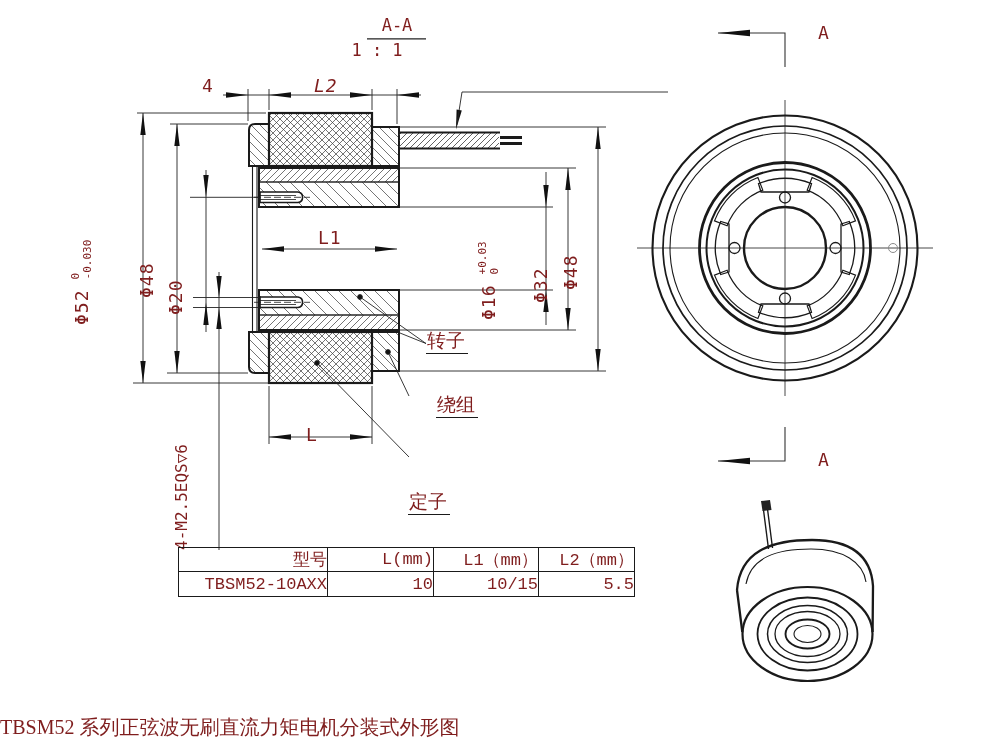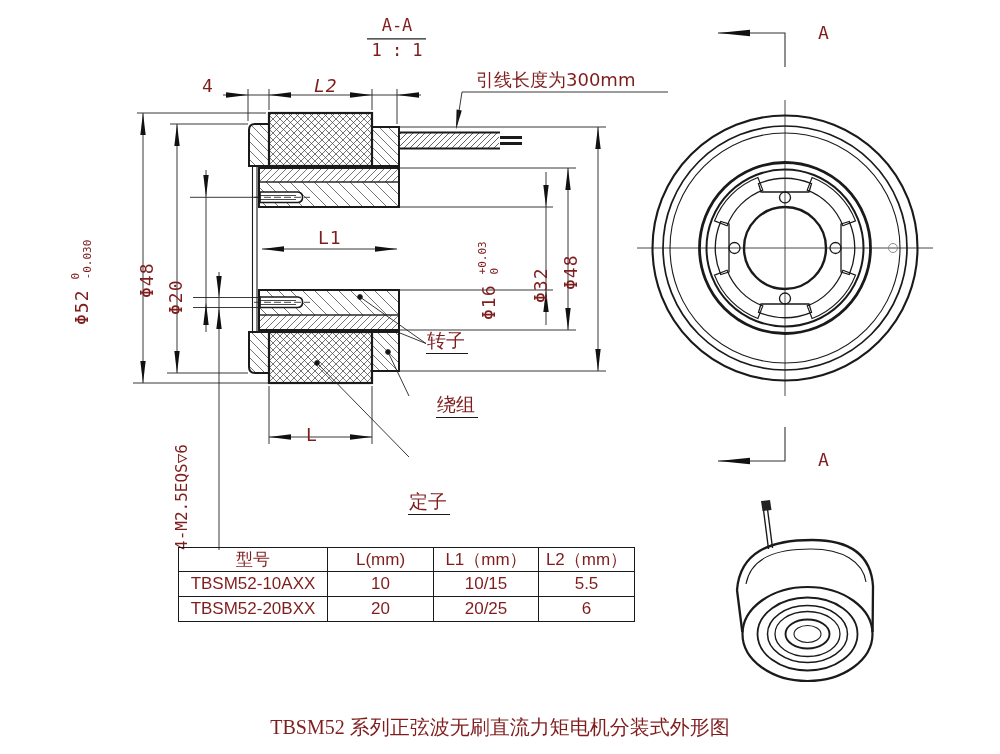--- a/index.html
+++ b/index.html
@@ -12,25 +12,25 @@
   .stack{display:flex;align-items:center;gap:10px;height:40px;line-height:40px;}
   .tol{display:inline-flex;flex-direction:column;font-size:11px;line-height:12px;letter-spacing:0;}
   .tol i{font-style:normal;display:block;}
   .cjk{font-family:"DejaVu Sans","Liberation Sans",sans-serif;}
   .plabel{font-size:19px;border-bottom:1.4px solid #1a1a1a;padding:0 3px 2px 1px;}
   .viewttl{width:62px;text-align:center;font-size:17px;}
   .cutA{font-size:18px;}
   
   #spec{position:absolute;left:178px;top:547px;width:456px;border-collapse:collapse;
         table-layout:fixed;font-size:17px;}
-  #spec td{border:1.1px solid #1a1a1a;text-align:center;height:24px;padding:0;
-           font-family:Liberation Sans, sans-serif;}
+  #spec td{border:1.1px solid #1a1a1a;text-align:right;height:24px;padding:0;
+           font-family:Liberation Mono, monospace;}
   #spec tr.hdr td{height:23px;}
   #spec{border:1.6px solid #1a1a1a;}
-  #caption{position:absolute;left:0;top:714px;width:1000px;text-align:center;
+  #caption{position:absolute;left:0;top:714px;width:1000px;text-align:left;
            font-family:"Liberation Serif","DejaVu Serif",serif;font-size:20px;}
 </style>
 </head>
 <body>
 
 <div id="page">
 
 <svg width="1000" height="754" viewBox="0 0 1000 754">
   <defs>
     <pattern id="hx" width="7" height="7" patternUnits="userSpaceOnUse">
@@ -181,23 +181,22 @@
     <ellipse cx="807.5" cy="634" rx="40" ry="28.5" stroke-width="1.5"></ellipse>
     <ellipse cx="807.5" cy="634" rx="32.5" ry="22.5" stroke-width="1.3"></ellipse>
     <ellipse cx="807.5" cy="634" rx="22" ry="14.5" stroke-width="1.9"></ellipse>
     <ellipse cx="807.5" cy="634" rx="13.5" ry="8.5" stroke-width="1.1"></ellipse>
     <path d="M763.5,510 L768.5,549 M767.5,509 L772.5,548" stroke-width="1.4"></path>
     <path d="M761,501 L770,500 L771.5,510 L762.5,511 Z" fill="#222" stroke="none"></path>
   </g>
 </svg>
 
   <div class="txt viewttl" style="left:366px;top:16px;">A-A</div>
-  <div class="txt viewttl" style="left:366px;top:41px;">1 : 1</div>
-
-  <div class="txt cjk" style="left:476px;top:70px;font-size:18px;">引线长度为300mm</div>
+  <div class="txt viewttl" style="left:346px;top:41px;">1 : 1</div>
+
 
   <div class="txt dim" style="left:202px;top:76px;">4</div>
   <div class="txt dim" style="left:314px;top:76px;font-style:italic;">L2</div>
   <div class="txt dim" style="left:318px;top:228px;">L1</div>
   <div class="txt dim" style="left:306px;top:425px;">L</div>
 
   <div class="txt dim rot stack" style="left:102px;top:285px;">
     <span>Φ52</span>
     <span class="tol">
       <i>0</i>
@@ -239,23 +238,17 @@
       <td>L(mm)</td>
       <td>L1（mm）</td>
       <td>L2（mm）</td>
     </tr>
     <tr>
       <td>TBSM52-10AXX</td>
       <td>10</td>
       <td>10/15</td>
       <td>5.5</td>
     </tr>
-    <tr>
-      <td>TBSM52-20BXX</td>
-      <td>20</td>
-      <td>20/25</td>
-      <td>6</td>
-    </tr>
   </tbody>
     </table>
 
   <div id="caption">TBSM52 系列正弦波无刷直流力矩电机分装式外形图</div>
 </div>
 
 </body></html>

